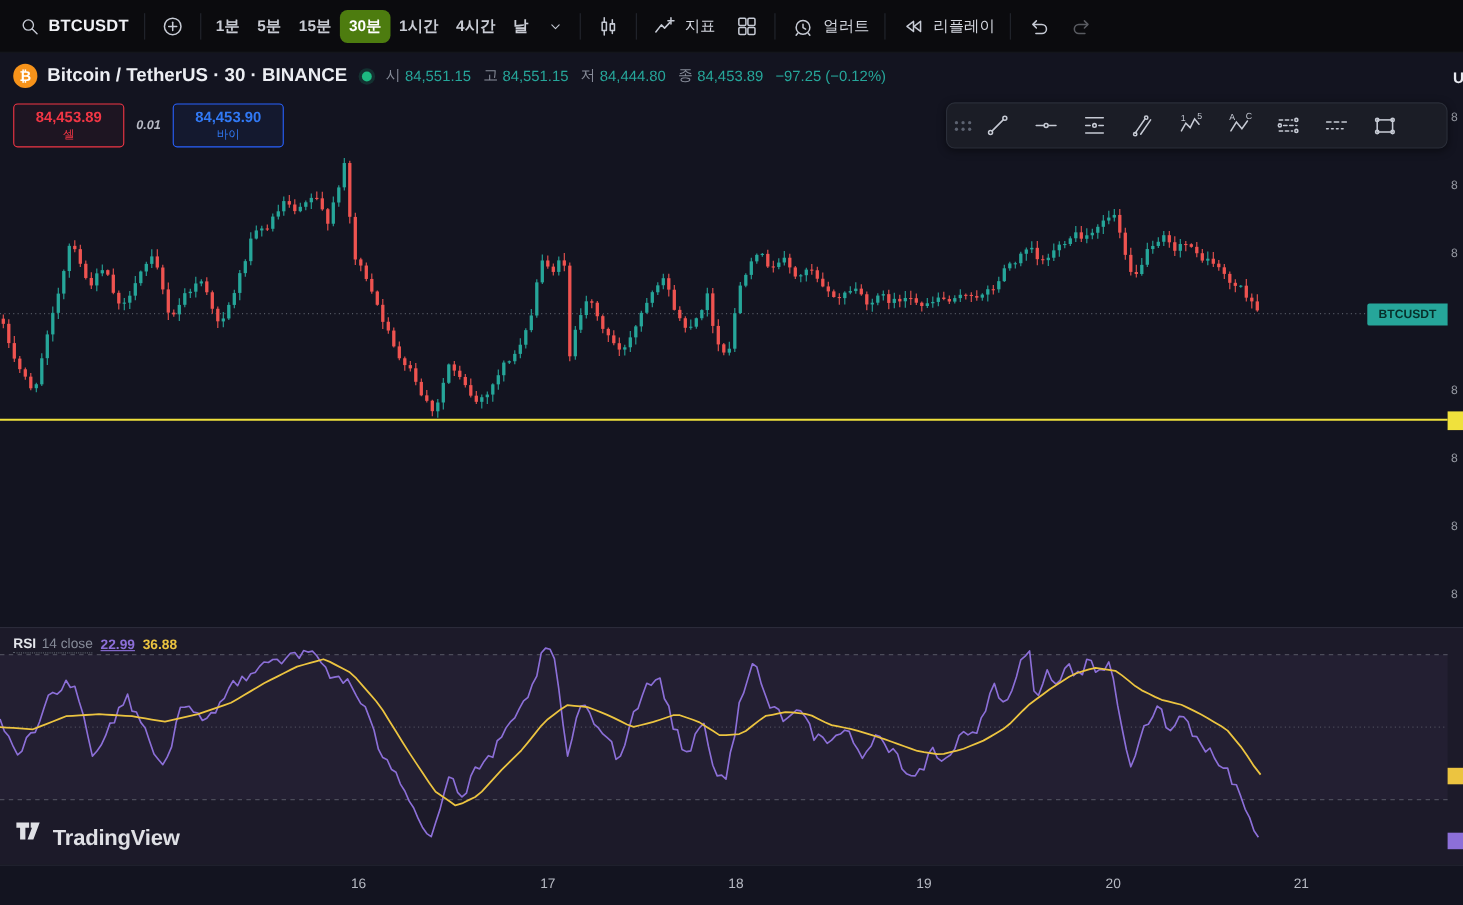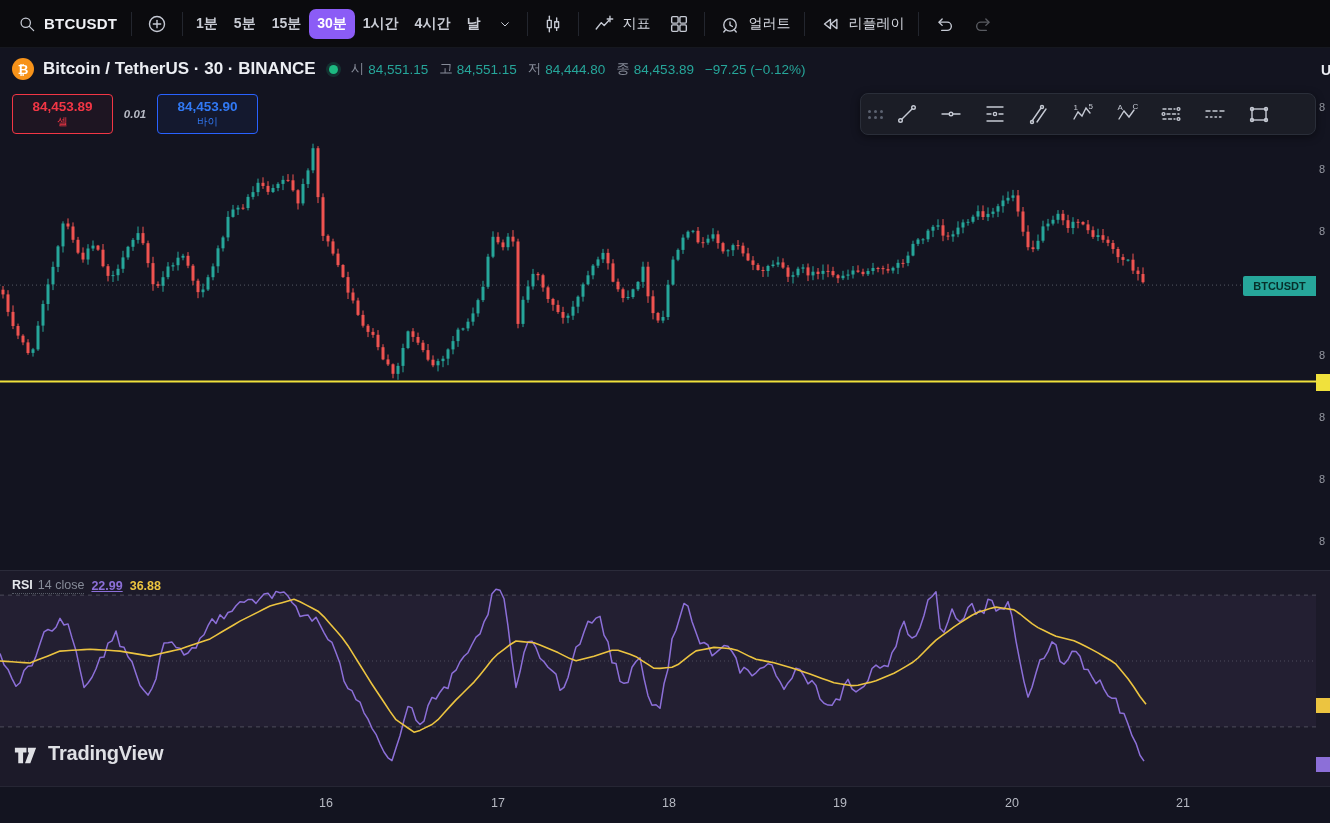--- a/index.html
+++ b/index.html
@@ -17,21 +17,21 @@
   
   .topbar{position:absolute;top:0;left:0;width:1330px;height:48px;background:var(--bg-topbar);
     display:flex;align-items:center;padding:0 8px;border-bottom:1px solid #16181f;z-index:30;}
   .tbtn{background:transparent;border:none;color:var(--txt);display:flex;align-items:center;gap:7px;
     padding:6px 9px;border-radius:7px;font-size:14px;font-family:inherit;cursor:pointer;}
   .tbtn svg{display:block;}
   .tbtn .i{display:flex;align-items:center;}
   .sym{font-size:15px;font-weight:700;color:#f0f1f5;letter-spacing:.2px;}
   .sep{width:1px;height:24px;background:var(--sep);margin:0 5px;flex:0 0 auto;}
   .tf{color:#c9ccd4;font-weight:600;padding:6px 8px;}
-  .tf.sel{background:#8b5cf6;color:#ffffff;border-radius:7px;}
+  .tf.sel{background:#4d7c0f;color:#ffffff;border-radius:7px;}
   .dim{opacity:.42;}
   .icon-stroke{stroke:#c6cad4;fill:none;stroke-width:1.5;stroke-linecap:round;stroke-linejoin:round;}
 
   
   .price-pane{position:absolute;top:48px;left:0;width:1330px;height:522px;background:var(--bg-main);}
   .rsi-pane{position:absolute;top:570px;left:0;width:1330px;height:216px;background:var(--bg-rsi);border-top:1px solid #2b2b3a;}
   .time-axis{position:absolute;top:786px;left:0;width:1330px;height:37px;background:var(--bg-main);border-top:1px solid #262634;}
   .time-label{position:absolute;top:9px;transform:translateX(-50%);font-size:12.5px;color:#b6b9c2;}
 
   
@@ -74,21 +74,21 @@
   .chip-rsi-ma{top:698px;height:15px;background:var(--rsi-ma);}
   .chip-rsi{top:757px;height:15px;background:var(--rsi-line);}
 
   
   .rsi-legend{position:absolute;left:12px;top:578px;display:flex;align-items:center;gap:7px;font-size:12.5px;z-index:20;}
   .rsi-name{display:flex;gap:5px;border-bottom:1px dotted #565a66;padding-bottom:1px;}
   .rl-title{color:#e4e6eb;font-weight:600;}
   .rl-params{color:var(--muted);}
   .rl-v1{color:var(--rsi-line);font-weight:600;text-decoration:underline;}
   .rl-v2{color:var(--rsi-ma);font-weight:600;}
-  .watermark{position:absolute;left:12px;top:742px;display:flex;align-items:flex-start;gap:9px;z-index:20;}
+  .watermark{position:absolute;left:12px;top:742px;display:flex;align-items:flex-end;gap:9px;z-index:20;}
   .watermark .wm-text{font-size:20px;font-weight:700;color:#dfe0e5;letter-spacing:-.2px;}
   .account-badge{position:absolute;left:1321px;top:62px;font-size:14px;font-weight:700;color:#e8eaf0;z-index:30;}
 </style>
 </head>
 <body>
 
 <div class="stage">
 
   <header class="topbar">
     <button class="tbtn">

